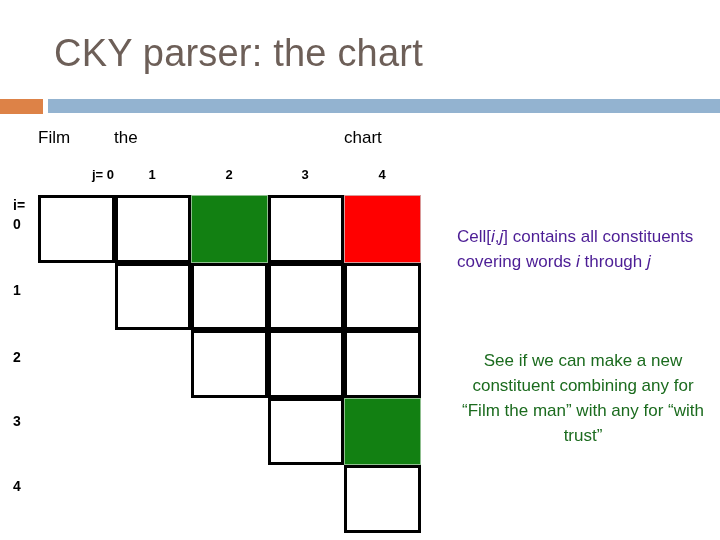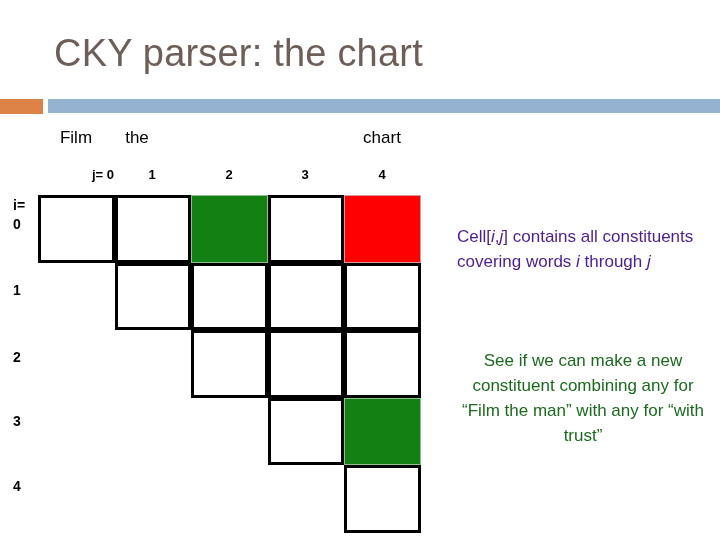--- a/index.html
+++ b/index.html
@@ -60,21 +60,21 @@
     left: 0px;
     top: 0px;
     width: 440px;
     height: 540px;
   }
 
   .col-word {
     position: absolute;
     top: 127px;
     width: 76px;
-    text-align: center;
+    text-align: left;
     font-size: 17px;
     line-height: 22px;
     color: #000000;
   }
   .col-index {
     position: absolute;
     top: 166px;
     width: 76px;
     text-align: center;
     font-size: 13px;
@@ -143,21 +143,21 @@
 <div id="slide-title">CKY parser: the chart</div>
 
 <div id="title-rule">
   <div class="rule-orange"></div>
   <div class="rule-blue"></div>
 </div>
 
 <div id="chart-area">
 
   <div class="col-word" style="left:38px">Film</div>
-  <div class="col-word" style="left:99px">the</div>
+  <div class="col-word" style="left:114px">the</div>
   <div class="col-word" style="left:344px">chart</div>
 
   <div class="col-index first" style="left:38px">j= 0</div>
   <div class="col-index" style="left:114px">1</div>
   <div class="col-index" style="left:191px">2</div>
   <div class="col-index" style="left:267px">3</div>
   <div class="col-index" style="left:344px">4</div>
 
   <div class="row-label" style="top:196px">i=</div>
   <div class="row-label" style="top:215px">0</div>

